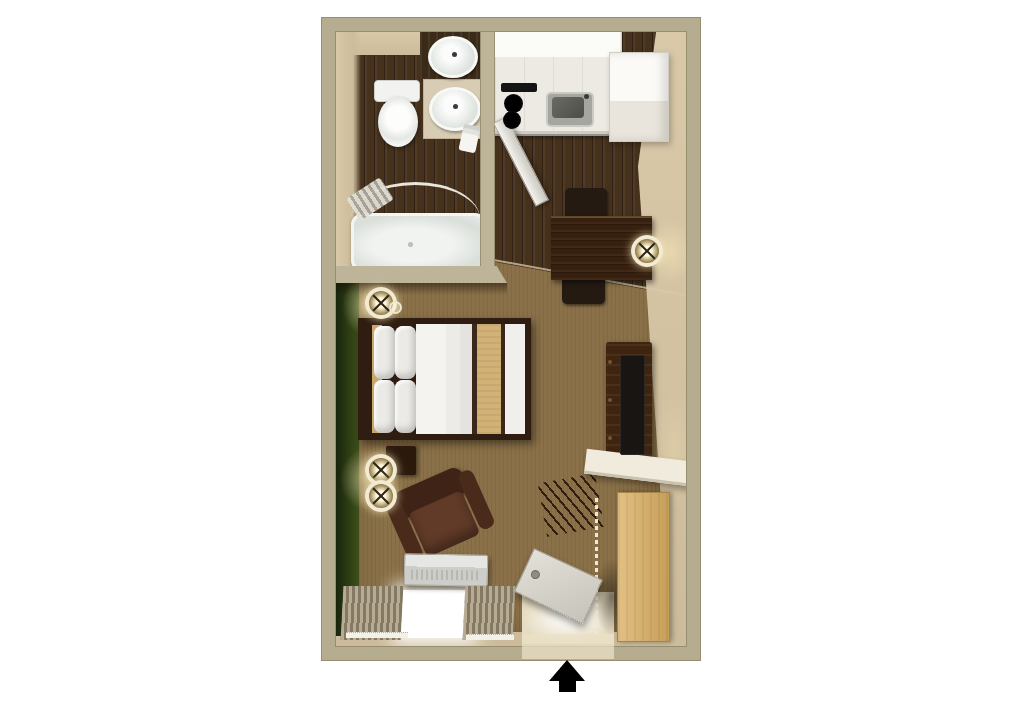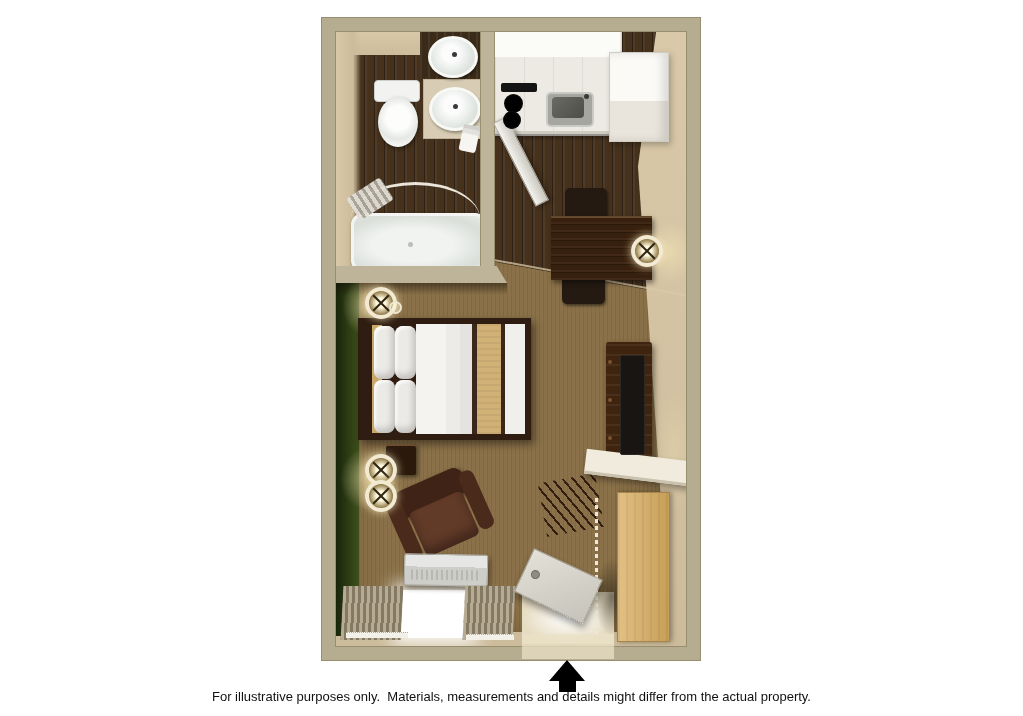--- a/index.html
+++ b/index.html
@@ -255,15 +255,14 @@
   <div class="abs doorwayLight"></div>
   <div class="abs entryDoor">
     <div class="doorKnob"></div>
   </div>
   <div class="abs thresholdLight"></div>
 
   <div class="abs frame"></div>
 
   <div class="abs arrowHead"></div>
   <div class="abs arrowStem"></div>
-  <div class="abs caption">For illustrative purposes only.  Materials, measurements and details might differ from the actual property.</div>
 
 </div>
 
 </body></html>

